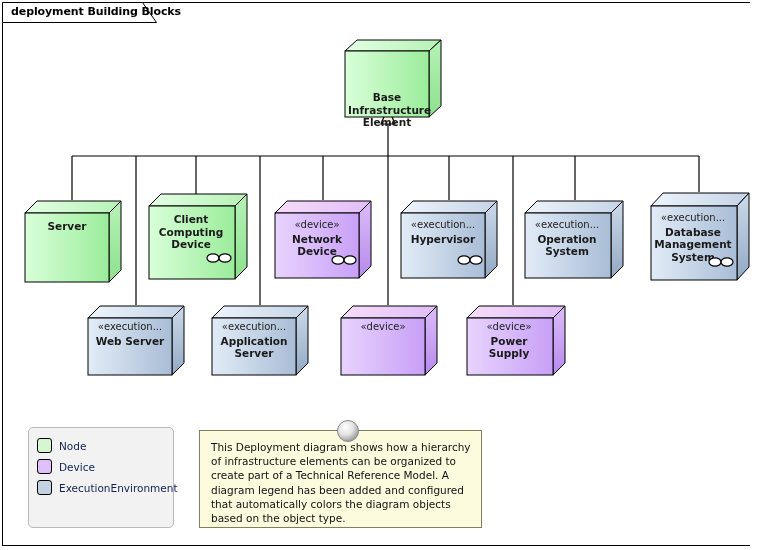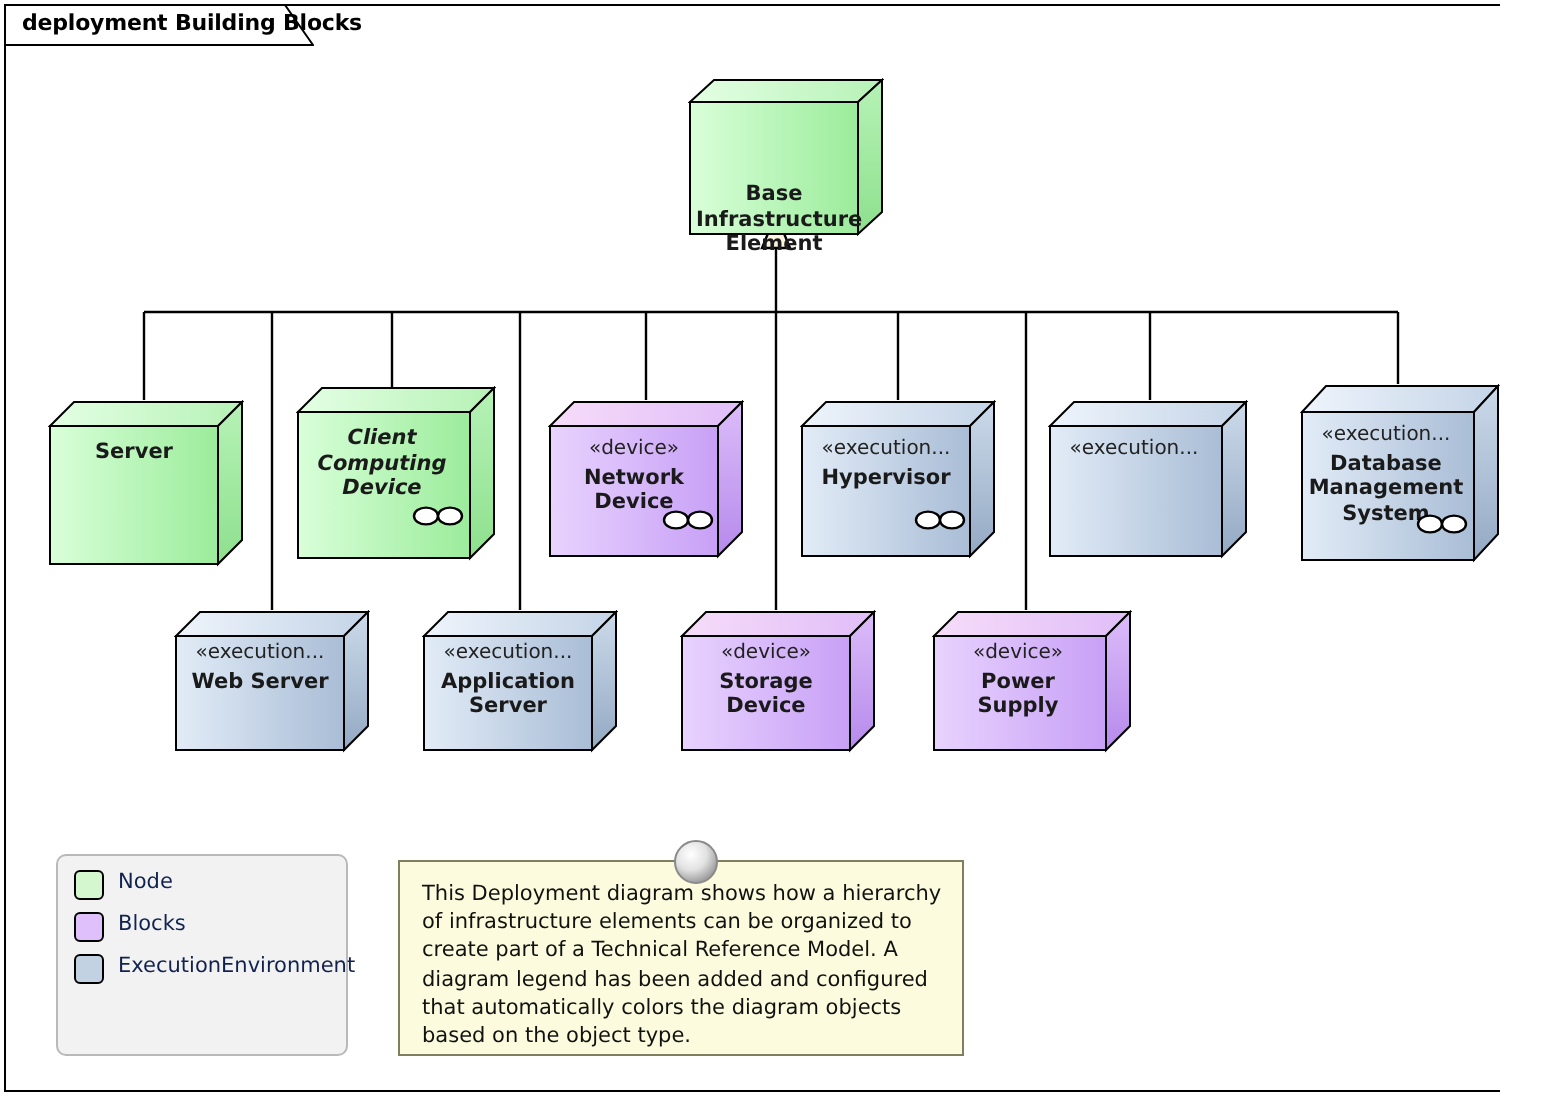--- a/index.html
+++ b/index.html
@@ -117,20 +117,21 @@
     font-weight: bold;
     color: #11224e;
     margin-top: 8px;
   }
   .legend-rows {
     margin-top: 7px;
     padding-left: 8px;
   }
   .legend-row {
     display: flex;
+    align-items: center;
     height: 21px;
   }
   .legend-swatch {
     width: 15px;
     height: 15px;
     border: 1px solid #000000;
     border-radius: 3px;
     box-sizing: border-box;
     margin-right: 7px;
     flex: 0 0 auto;
@@ -268,21 +269,21 @@
       <span class="nm">Server</span>
     </div>
   </div>
 
   <div class="node" style="left:148px; top:193px;">
     <svg width="100" height="88" viewBox="0 0 100 88">
       <polygon points="1,13 13,1 99,1 87,13" fill="url(#gGreenTop)" stroke="#000000" stroke-width="1"></polygon>
       <polygon points="87,13 99,1 99,74 87,86" fill="url(#gGreenSide)" stroke="#000000" stroke-width="1"></polygon>
       <rect x="1" y="13" width="86" height="73" fill="url(#gGreenFace)" stroke="#000000" stroke-width="1"></rect>
     </svg>
-    <div class="node-text" style="top:20px; right:14px;font-style:italic;">
+    <div class="node-text" style="top:20px; right:14px;">
       <span class="nm">Client Computing Device</span>
     </div>
     <div class="port-glyph" style="left:58px; top:59px;">
       <svg width="26" height="12" viewBox="0 0 26 12">
         <line x1="8" y1="6" x2="18" y2="6" stroke="#000000" stroke-width="1.2"></line>
         <ellipse cx="7" cy="6" rx="6" ry="4.2" fill="#ffffff" stroke="#000000" stroke-width="1.2"></ellipse>
         <ellipse cx="19" cy="6" rx="6" ry="4.2" fill="#ffffff" stroke="#000000" stroke-width="1.2"></ellipse>
       </svg>
     </div>
   </div>
@@ -326,20 +327,21 @@
   </div>
 
   <div class="node" style="left:524px; top:200px;">
     <svg width="100" height="80" viewBox="0 0 100 80">
       <polygon points="1,13 13,1 99,1 87,13" fill="url(#gBlueTop)" stroke="#000000" stroke-width="1"></polygon>
       <polygon points="87,13 99,1 99,66 87,78" fill="url(#gBlueSide)" stroke="#000000" stroke-width="1"></polygon>
       <rect x="1" y="13" width="86" height="65" fill="url(#gBlueFace)" stroke="#000000" stroke-width="1"></rect>
     </svg>
     <div class="node-text" style="top:19px; right:14px;">
       <span class="stereo">«execution...</span>
+      <span class="nm">Operation System</span>
     </div>
   </div>
 
   <div class="node" style="left:650px; top:192px;">
     <svg width="100" height="90" viewBox="0 0 100 90">
       <polygon points="1,14 13,1 99,1 87,14" fill="url(#gBlueTop)" stroke="#000000" stroke-width="1"></polygon>
       <polygon points="87,14 99,1 99,75 87,88" fill="url(#gBlueSide)" stroke="#000000" stroke-width="1"></polygon>
       <rect x="1" y="14" width="86" height="74" fill="url(#gBlueFace)" stroke="#000000" stroke-width="1"></rect>
     </svg>
     <div class="node-text" style="top:20px; right:14px;">
@@ -380,21 +382,20 @@
   </div>
 
   <div class="node" style="left:340px; top:305px;">
     <svg width="98" height="72" viewBox="0 0 98 72">
       <polygon points="1,13 13,1 97,1 85,13" fill="url(#gPurpTop)" stroke="#000000" stroke-width="1"></polygon>
       <polygon points="85,13 97,1 97,58 85,70" fill="url(#gPurpSide)" stroke="#000000" stroke-width="1"></polygon>
       <rect x="1" y="13" width="84" height="57" fill="url(#gPurpFace)" stroke="#000000" stroke-width="1"></rect>
     </svg>
     <div class="node-text" style="top:16px;">
       <span class="stereo">«device»</span>
-      <span class="nm">Storage Device</span>
     </div>
   </div>
 
   <div class="node" style="left:466px; top:305px;">
     <svg width="100" height="72" viewBox="0 0 100 72">
       <polygon points="1,13 13,1 99,1 87,13" fill="url(#gPurpTop)" stroke="#000000" stroke-width="1"></polygon>
       <polygon points="87,13 99,1 99,58 87,70" fill="url(#gPurpSide)" stroke="#000000" stroke-width="1"></polygon>
       <rect x="1" y="13" width="86" height="57" fill="url(#gPurpFace)" stroke="#000000" stroke-width="1"></rect>
     </svg>
     <div class="node-text" style="top:16px; right:14px;">
@@ -404,21 +405,21 @@
   </div>
 
   <div class="legend">
     <div class="legend-rows">
       <div class="legend-row">
         <span class="legend-swatch" style="background:#d4f7cf;"></span>
         <span class="legend-label">Node</span>
       </div>
       <div class="legend-row">
         <span class="legend-swatch" style="background:#dfc0fa;"></span>
-        <span class="legend-label">Blocks</span>
+        <span class="legend-label">Device</span>
       </div>
       <div class="legend-row">
         <span class="legend-swatch" style="background:#c3d2e2;"></span>
         <span class="legend-label">ExecutionEnvironment</span>
       </div>
     </div>
   </div>
 
   <div class="note">
     <div class="note-text">This Deployment diagram shows how a hierarchy of infrastructure elements can be organized to create part of a Technical Reference Model. A diagram legend has been added and configured that automatically colors the diagram objects based on the object type.</div>

